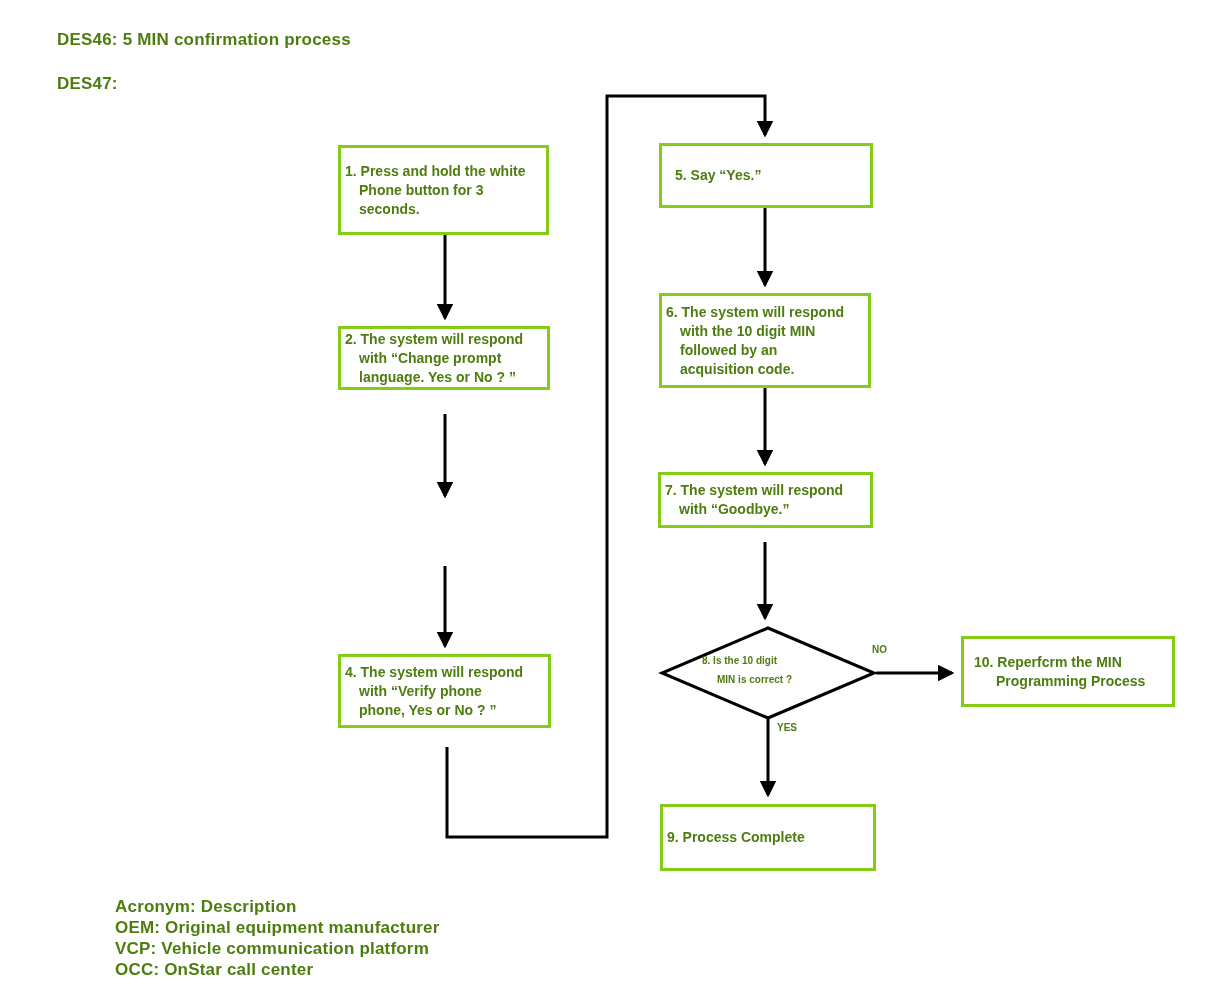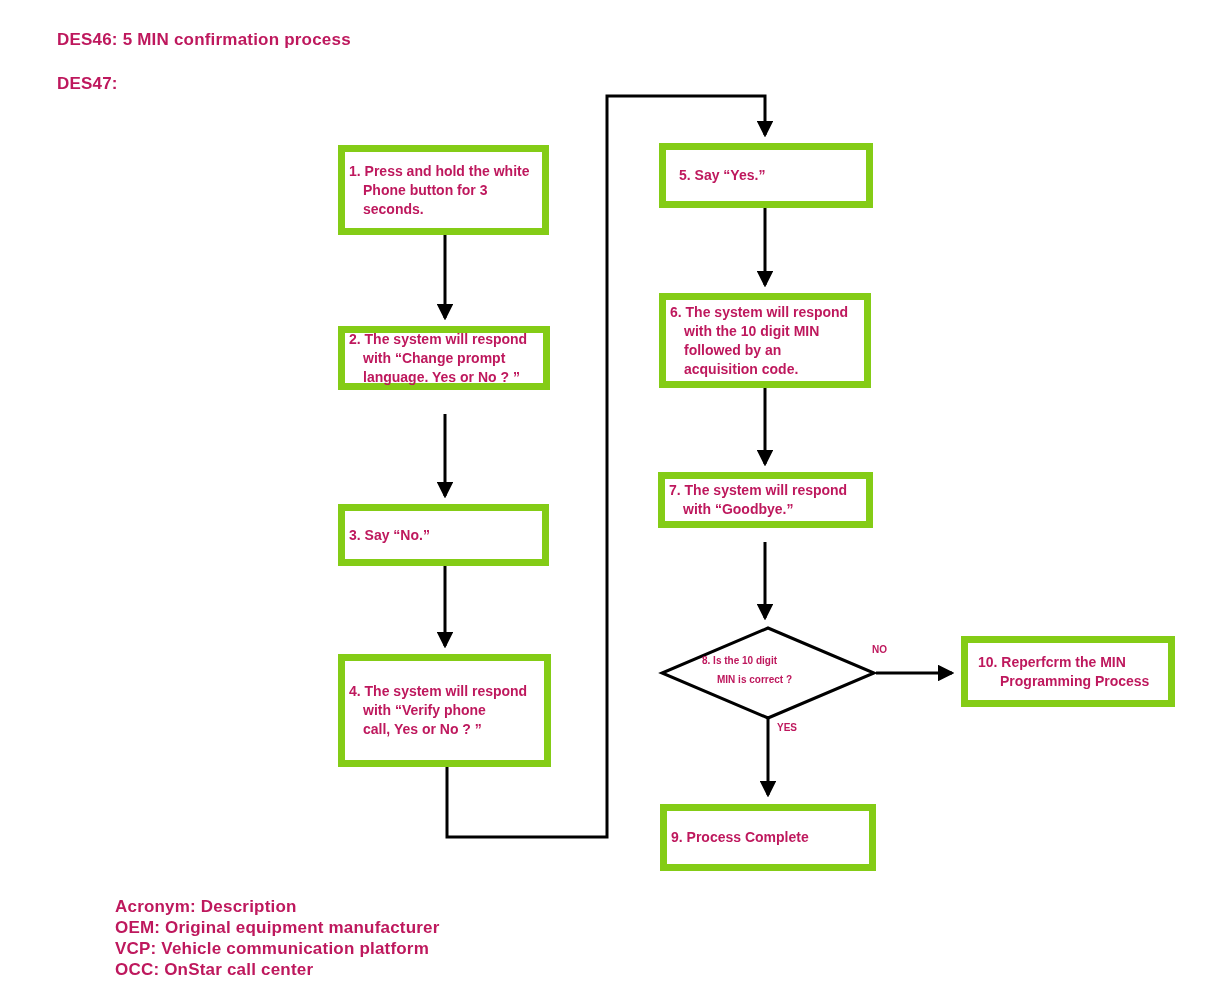--- a/index.html
+++ b/index.html
@@ -1,35 +1,35 @@
 <!DOCTYPE html>
 <html><head>
 <meta charset="utf-8">
 <style>
   html,body{margin:0;padding:0;background:#ffffff;}
   #canvas{
     position:relative;
     width:1216px;height:1004px;
     background:#ffffff;
     font-family:"Liberation Sans", sans-serif;
-    color:#be185d;
+    color:#4d7c0f;
     overflow:hidden;
     text-decoration:underline;
   }
   .title{
     position:absolute;
     font-weight:bold;
     font-size:17px;
     letter-spacing:.2px;
     white-space:nowrap;
   }
   #connectors{position:absolute;left:0;top:0;}
   .node{
     position:absolute;
-    border:7px solid #84cc16;
+    border:3px solid #84cc16;
     background:#fff;
     box-sizing:border-box;
     display:flex;
     flex-direction:column;
     justify-content:center;
     font-weight:bold;
     font-size:14px;
     line-height:19px;
     padding:2px 2px 2px 4px;
   }
@@ -97,28 +97,25 @@
     <div class="ln cont">Phone button for 3</div>
     <div class="ln cont">seconds.</div>
   </div>
 
   <div class="node" style="left:338px;top:326px;width:212px;height:64px">
     <div class="ln">2. The system will respond</div>
     <div class="ln cont">with “Change prompt</div>
     <div class="ln cont">language. Yes or No ? ”</div>
   </div>
 
-  <div class="node" style="left:338px;top:504px;width:211px;height:62px">
-    <div class="ln">3. Say “No.”</div>
-  </div>
 
-  <div class="node" style="left:338px;top:654px;width:213px;height:113px">
+  <div class="node" style="left:338px;top:654px;width:213px;height:74px">
     <div class="ln">4. The system will respond</div>
     <div class="ln cont">with “Verify phone</div>
-    <div class="ln cont">call, Yes or No ? ”</div>
+    <div class="ln cont">phone, Yes or No ? ”</div>
   </div>
 
   <div class="node pad13" style="left:659px;top:143px;width:214px;height:65px">
     <div class="ln">5. Say “Yes.”</div>
   </div>
 
   <div class="node" style="left:659px;top:293px;width:212px;height:95px">
     <div class="ln">6. The system will respond</div>
     <div class="ln cont">with the 10 digit MIN</div>
     <div class="ln cont">followed by an</div>

